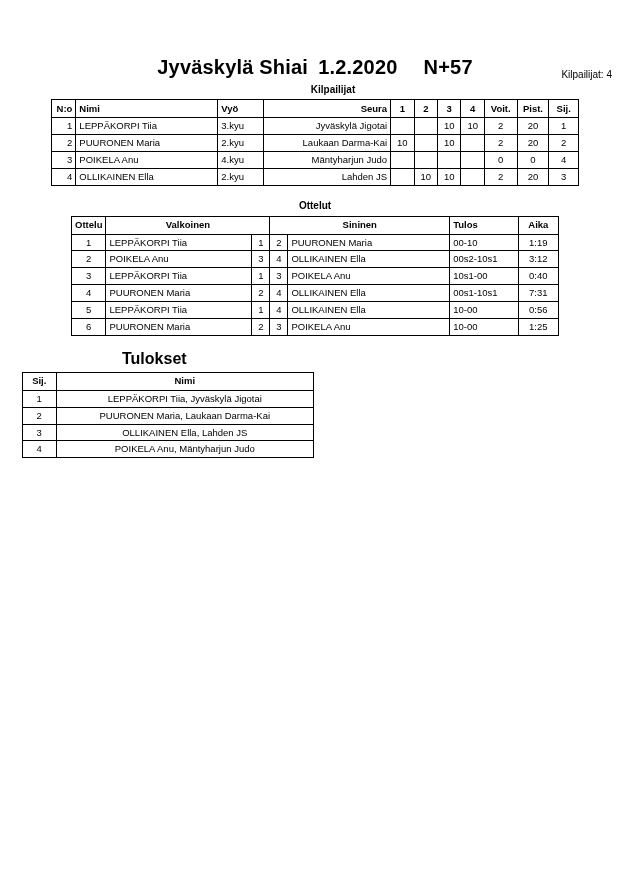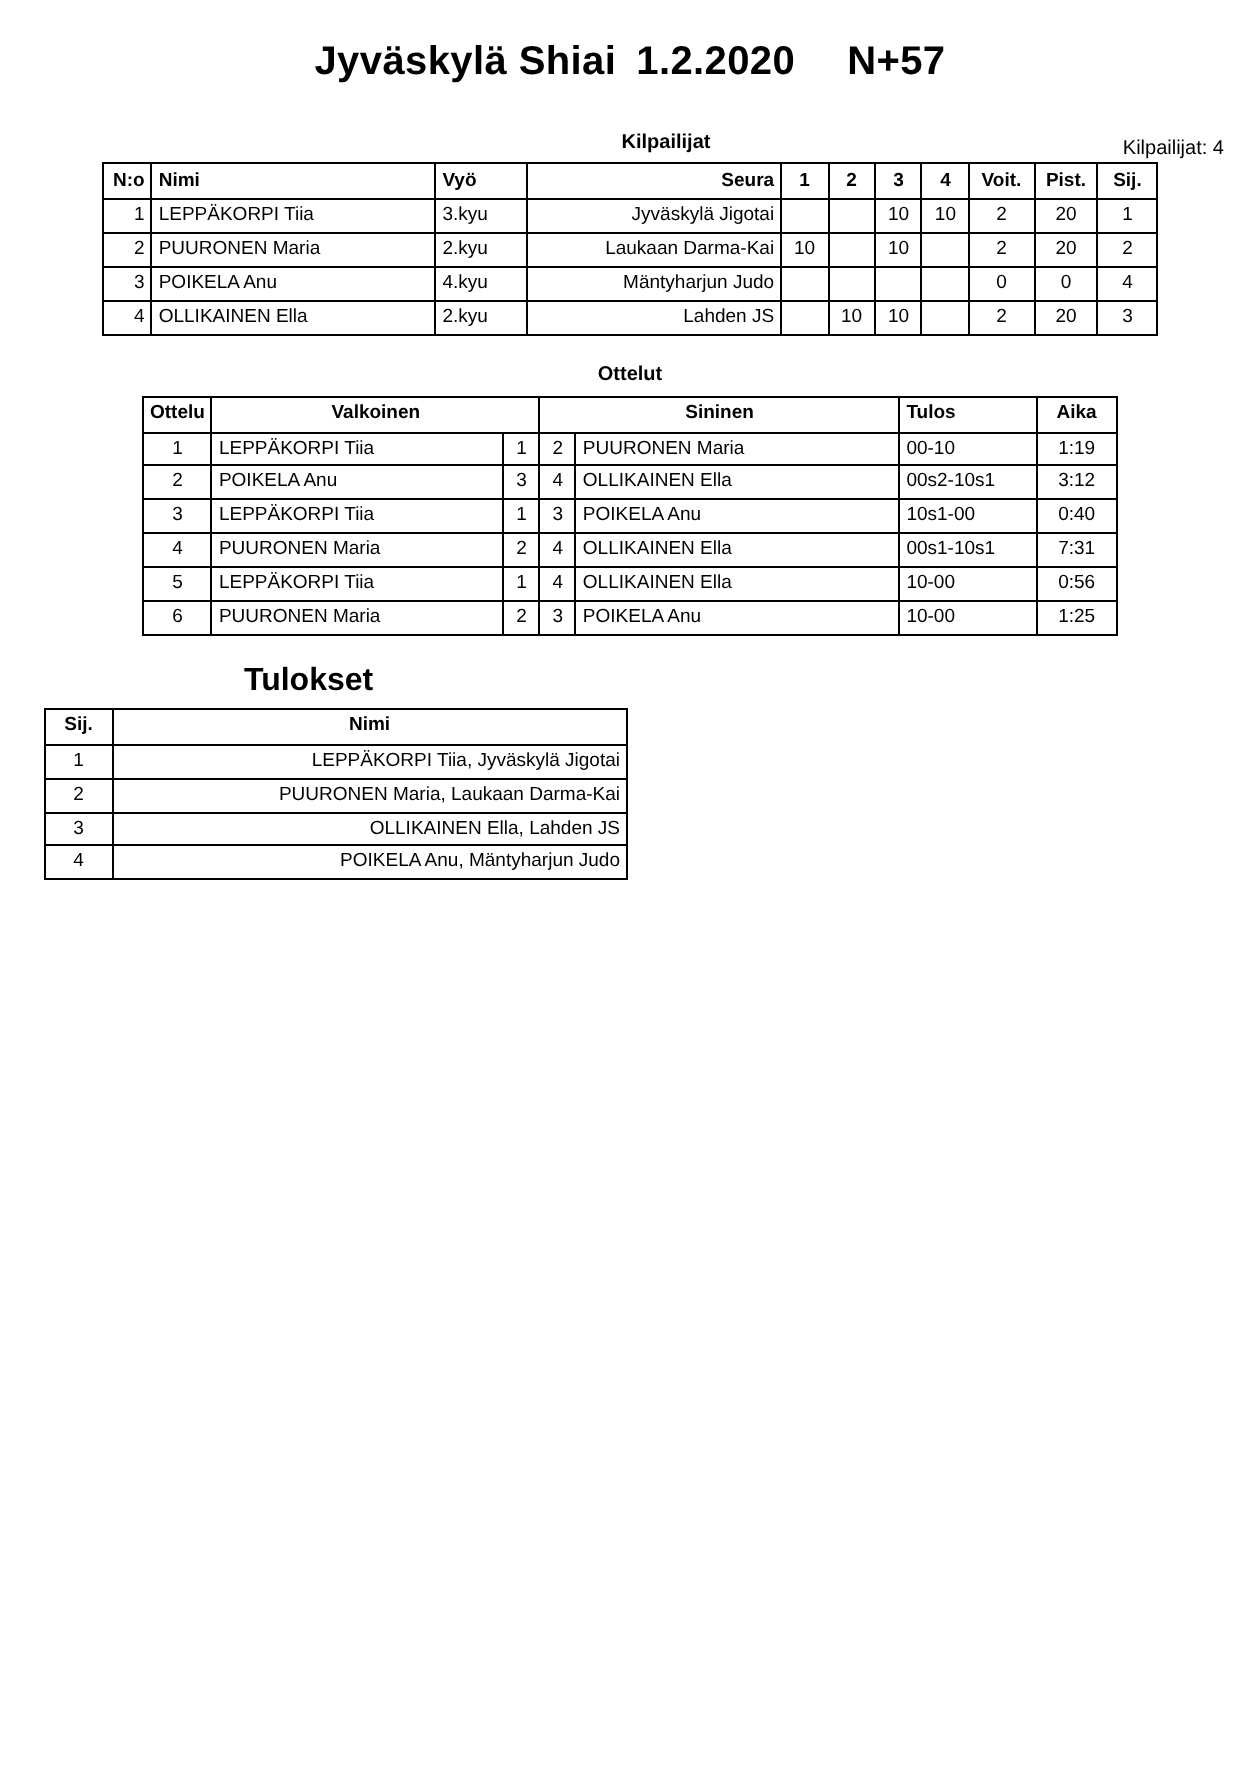--- a/index.html
+++ b/index.html
@@ -18,39 +18,39 @@
   .page {
     position: relative;
     width: 630px;
     height: 891px;
   }
   .doc-title {
     text-align: center;
     font-size: 20px;
     font-weight: bold;
     margin: 0;
-    padding-top: 20px;
+    padding-top: 56px;
     letter-spacing: 0.2px;
   }
   .doc-title .gap {
     display: inline-block;
     width: 10px;
   }
   .doc-title .gap2 {
     display: inline-block;
     width: 26px;
   }
   .section-heading {
     text-align: center;
     font-size: 10px;
     font-weight: bold;
     margin: 0;
   }
   .competitors-heading {
-    margin-top: 23px;
+    margin-top: 5px;
     margin-bottom: 4px;
     padding-left: 36px;
   }
   .matches-heading {
     margin-top: 14px;
     margin-bottom: 5px;
   }
   .results-heading {
     margin: 0;
     font-size: 16px;
@@ -115,21 +115,21 @@
   #matches-table thead .m-white,
   #matches-table thead .m-blue {
     text-align: center;
   }
   
   #results-table {
     width: 292px;
     margin-left: 22px;
   }
   #results-table .r-rank { width: 28px; text-align: center; }
-  #results-table .r-name { width: 260px; text-align: right; }
+  #results-table .r-name { width: 260px; text-align: center; }
   #results-table thead .r-name { text-align: center; }
   .left-block {
     padding-left: 0;
   }
 </style>
 </head>
 <body>
 
 <div class="page">
 

